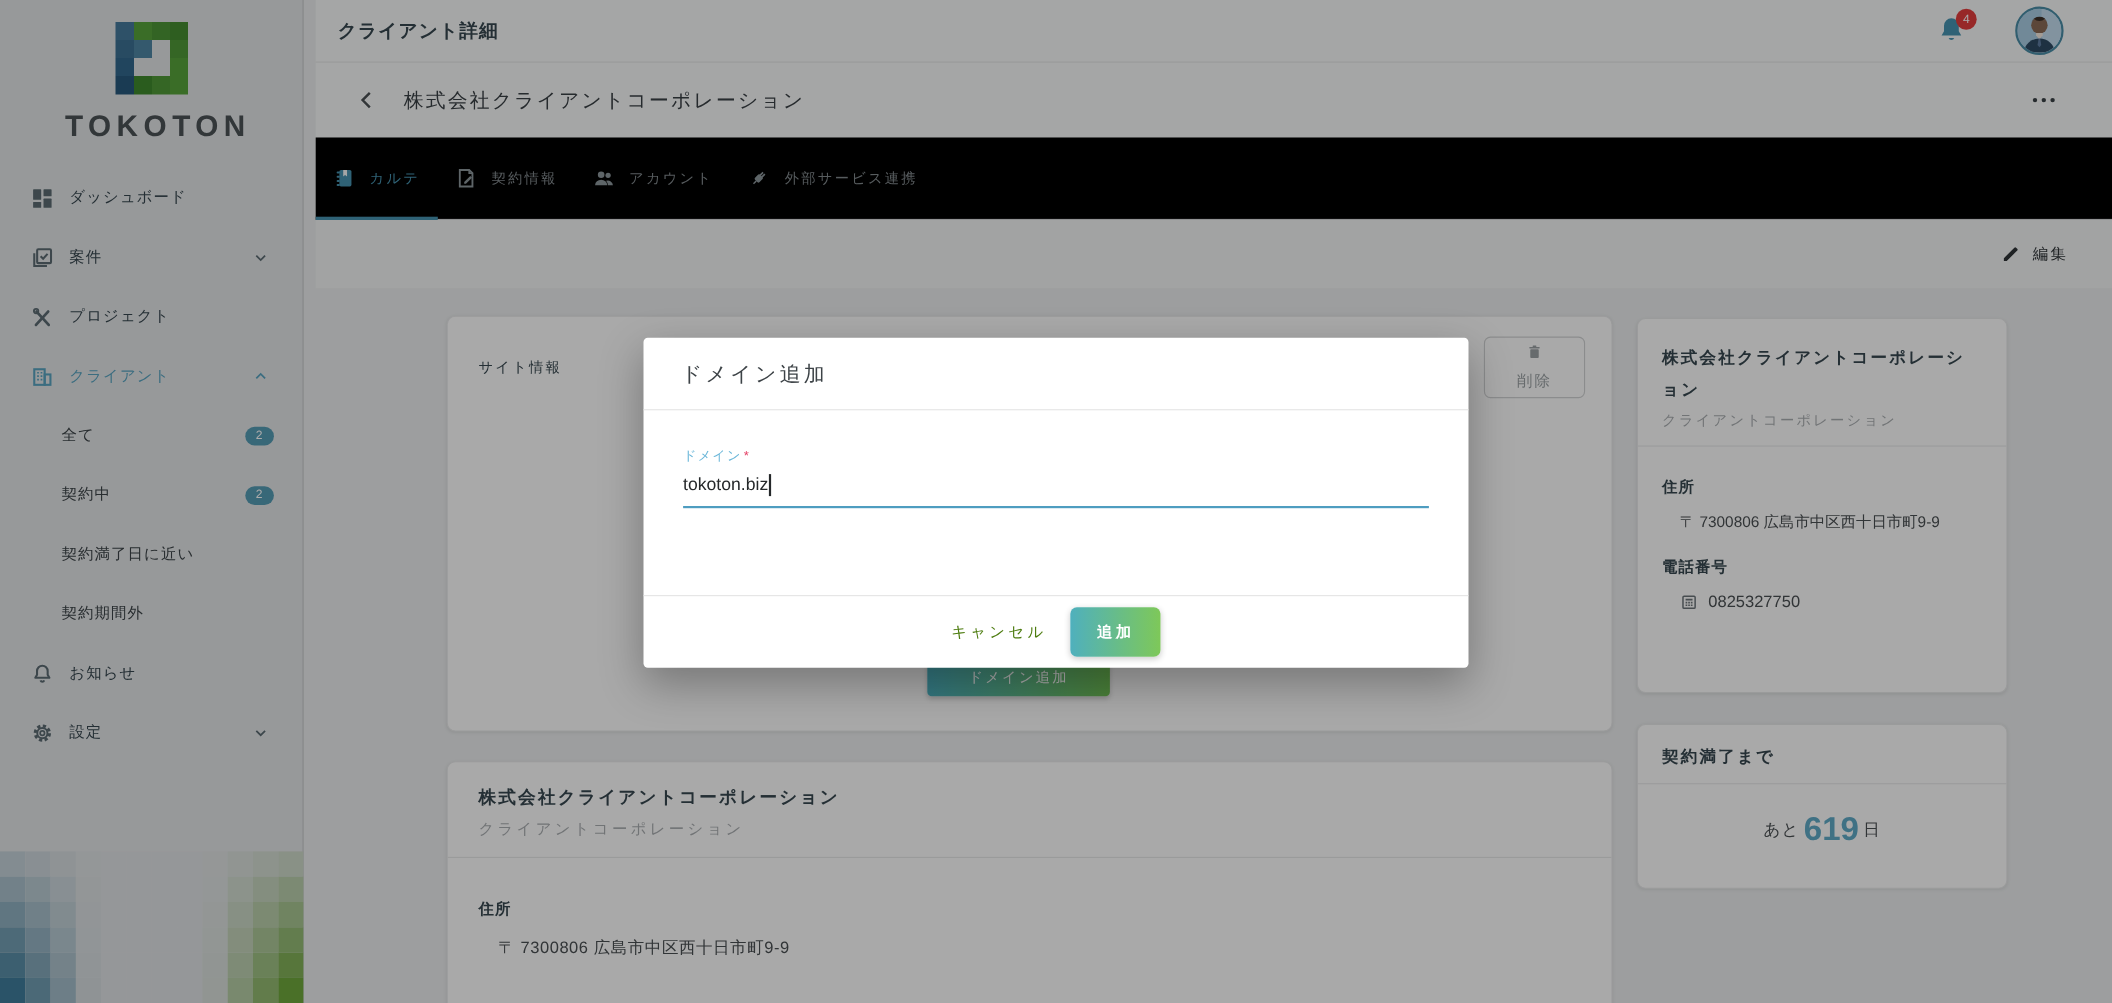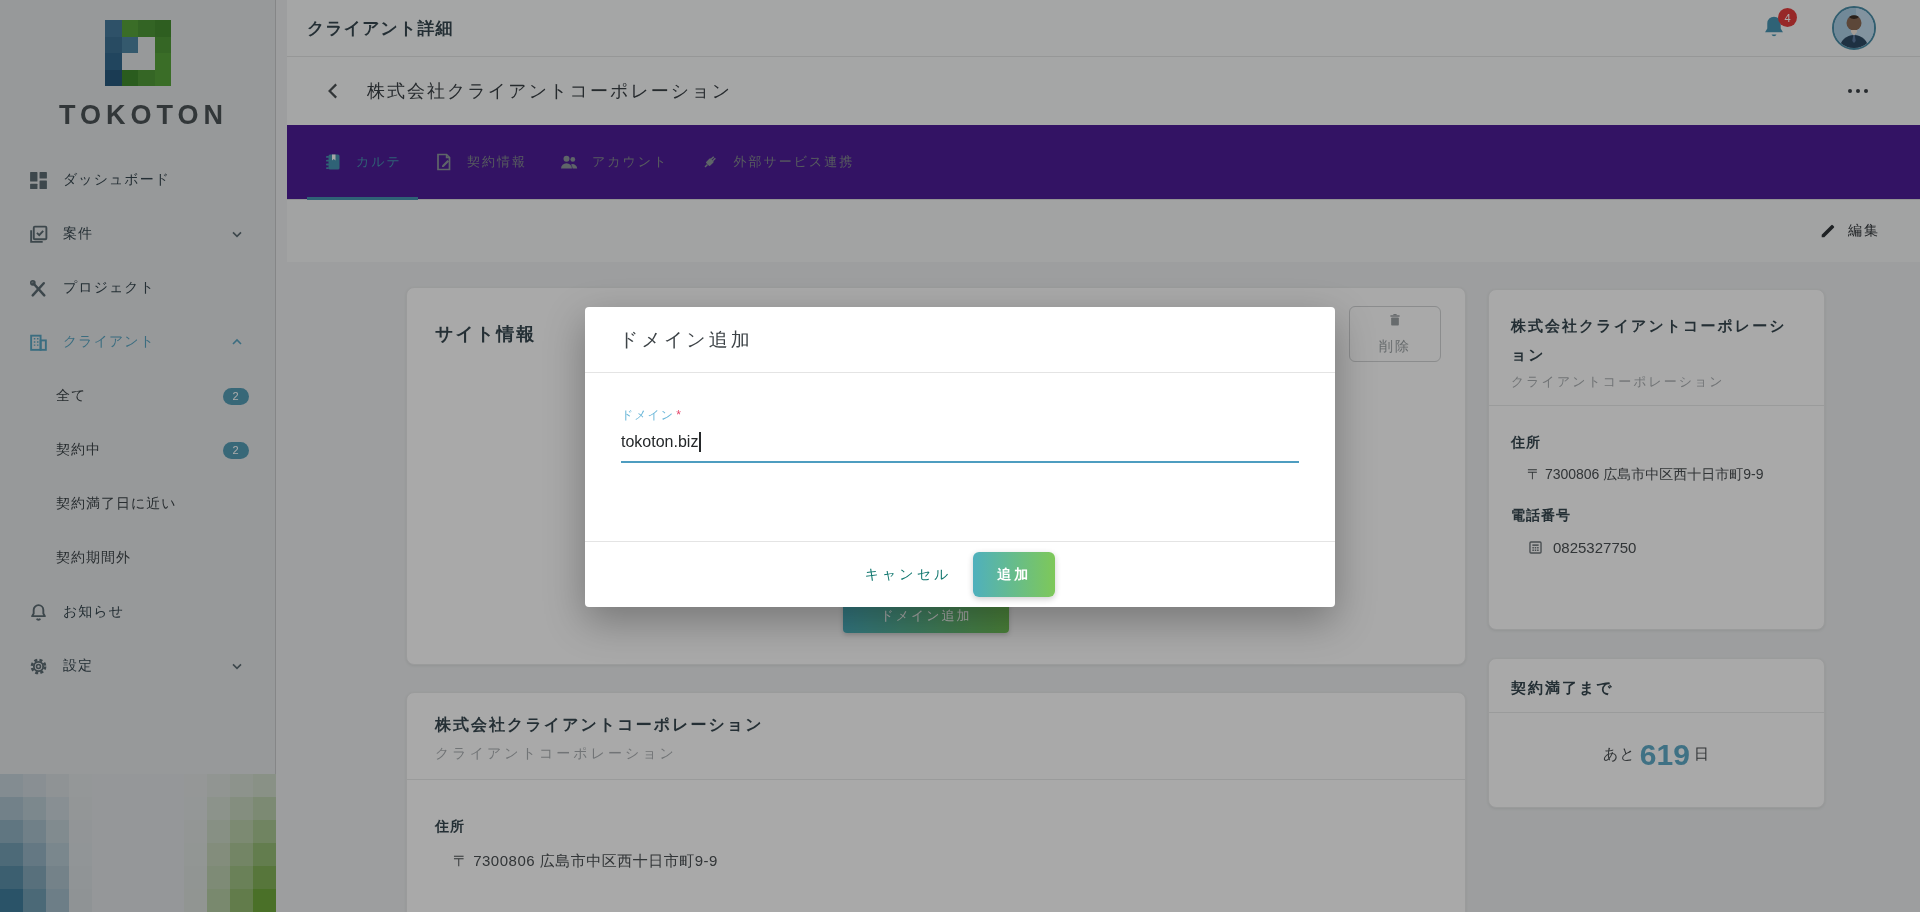--- a/index.html
+++ b/index.html
@@ -31,36 +31,36 @@
   .bell-wrap .bicon { width:28px; height:30px; color:#4793b0; }
   .notif-badge { position:absolute; top:-4px; right:-7px; width:19px; height:19px; border-radius:50%; background:#e23c3c; color:#fff; font-size:11px; display:flex; align-items:center; justify-content:center; }
   .avatar { width:44px; height:44px; border-radius:50%; border:2px solid #4a8ca6; overflow:hidden; background:#bdd7e8; cursor:pointer; }
 
   .pagehead { position:absolute; left:0; top:57px; right:0; height:68px; background:#f7f8f8; display:flex; align-items:center; }
   .back-btn { margin-left:36px; width:22px; height:22px; color:#4a4f52; cursor:pointer; }
   .client-title { margin-left:22px; font-size:18px; letter-spacing:2px; color:#3a4045; }
   .more-dots { margin-left:auto; margin-right:52px; display:flex; gap:4px; cursor:pointer; }
   .more-dots i { width:4px; height:4px; border-radius:50%; background:#3a4045; }
 
-  .tabs { position:absolute; left:0; top:125px; right:0; height:75px; background:#4c1d95; border-bottom:1px solid #d8dadc; display:flex; align-items:center; padding-left:20px; }
+  .tabs { position:absolute; left:0; top:125px; right:0; height:75px; background:#000000; border-bottom:1px solid #d8dadc; display:flex; align-items:center; }
   .tab { position:relative; display:flex; align-items:center; gap:13px; height:100%; padding:0 16px; font-size:13px; letter-spacing:2px; color:#82898d; cursor:pointer; }
   .tab .ticon { width:20px; height:20px; color:#8d979c; }
   .tab.active { color:#4793b0; }
   .tab.active .ticon { color:#4793b0; }
   .tab.active::after { content:""; position:absolute; left:0; right:0; bottom:-1px; height:3px; background:#4793b0; }
 
   .toolbar { position:absolute; left:0; top:200px; right:0; height:62px; background:#f2f3f4; display:flex; align-items:center; justify-content:flex-end; }
   .edit-btn { display:flex; align-items:center; gap:11px; margin-right:40px; color:#2f3437; font-size:14px; letter-spacing:2px; cursor:pointer; }
   .edit-btn .eicon { width:18px; height:18px; color:#2f3437; }
 
   
   .card { position:absolute; background:#fcfcfc; border:1px solid #e6e7e8; border-radius:8px; box-shadow:0 1px 3px rgba(0,0,0,0.07); }
   .card-site { left:119px; top:287px; width:1060px; height:378px; }
   .site-head { display:flex; align-items:center; padding:18px 24px 0 28px; }
-  .site-title { font-size:18px; font-weight:bold; letter-spacing:2px; color:#37474f; }
+  .site-title { font-size:13px; font-weight:normal; letter-spacing:2px; color:#37474f; }
   .delete-btn { margin-left:auto; display:flex; align-items:center; gap:10px; width:92px; height:56px; justify-content:center; border:1px solid #cfd1d2; border-radius:6px; color:#9aa0a3; font-size:14px; letter-spacing:2px; background:transparent; cursor:pointer;flex-direction:column; }
   .delete-btn .dicon { width:16px; height:16px; color:#9aa0a3; }
   .domain-add-btn { position:absolute; left:436px; top:310px; width:166px; height:35px; border:none; border-radius:4px; background:linear-gradient(90deg,#4cb1bf,#6fbf54); color:#fff; font-size:13px; letter-spacing:2px; cursor:pointer; box-shadow:0 2px 5px rgba(0,0,0,0.18); }
 
   .card-client { left:119px; top:692px; width:1060px; height:256px; }
   .cc-head { padding:22px 28px 16px 28px; border-bottom:1px solid #e6e7e8; }
   .cc-name { font-size:16px; font-weight:bold; letter-spacing:2px; color:#37474f; }
   .cc-kana { margin-top:9px; font-size:14px; letter-spacing:3px; color:#a9adb0; }
   .cc-body { padding:38px 28px 0 28px; }
   .field-label { font-size:14px; font-weight:bold; letter-spacing:1px; color:#37474f; }
@@ -87,21 +87,21 @@
   .overlay { position:absolute; inset:0; background:rgba(0,0,0,0.33); z-index:10; }
   .modal { position:absolute; left:585px; top:307px; width:750px; height:300px; background:#fff; border-radius:4px; box-shadow:0 14px 40px rgba(0,0,0,0.3); z-index:20; }
   .modal-head { height:66px; display:flex; align-items:center; padding-left:34px; border-bottom:1px solid #e4e4e4; }
   .modal-title { font-size:19px; letter-spacing:3px; color:#3d4347; }
   .modal-body { padding:32px 36px 0 36px; }
   .input-label { font-size:12px; letter-spacing:1px; color:#6bb7d9; }
   .req-mark { color:#e5466a; font-size:12px; margin-left:2px; }
   .fake-input { margin-top:8px; padding-bottom:9px; border-bottom:2px solid #4e9dc0; font-size:16px; color:#25282a; display:flex; align-items:center; cursor:text; }
   .caret { display:inline-block; width:1.5px; height:20px; background:#25282a; margin-left:1px; }
   .modal-footer { position:absolute; left:0; right:0; bottom:0; height:66px; border-top:1px solid #e4e4e4; display:flex; align-items:center; justify-content:center; gap:22px; }
-  .cancel-btn { background:none; border:none; font-size:14px; letter-spacing:3px; color:#0f766e; cursor:pointer; font-family:inherit; }
+  .cancel-btn { background:none; border:none; font-size:14px; letter-spacing:3px; color:#4d7c0f; cursor:pointer; font-family:inherit; }
   .submit-btn { width:82px; height:45px; border:none; border-radius:6px; background:linear-gradient(90deg,#4fb0bd,#7ec859); color:#fff; font-size:14px; font-weight:bold; letter-spacing:3px; cursor:pointer; box-shadow:0 2px 6px rgba(0,0,0,0.2); font-family:inherit; }
 
   svg { display:block; }
 </style>
 </head>
 <body>
 
 <div class="app">
 
   <aside class="sidebar">

